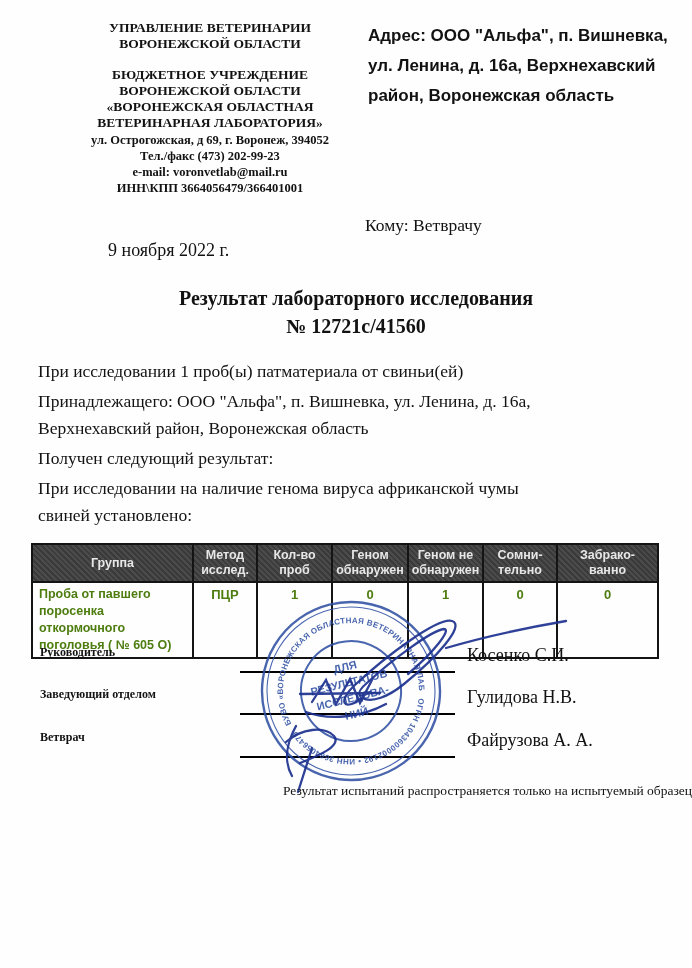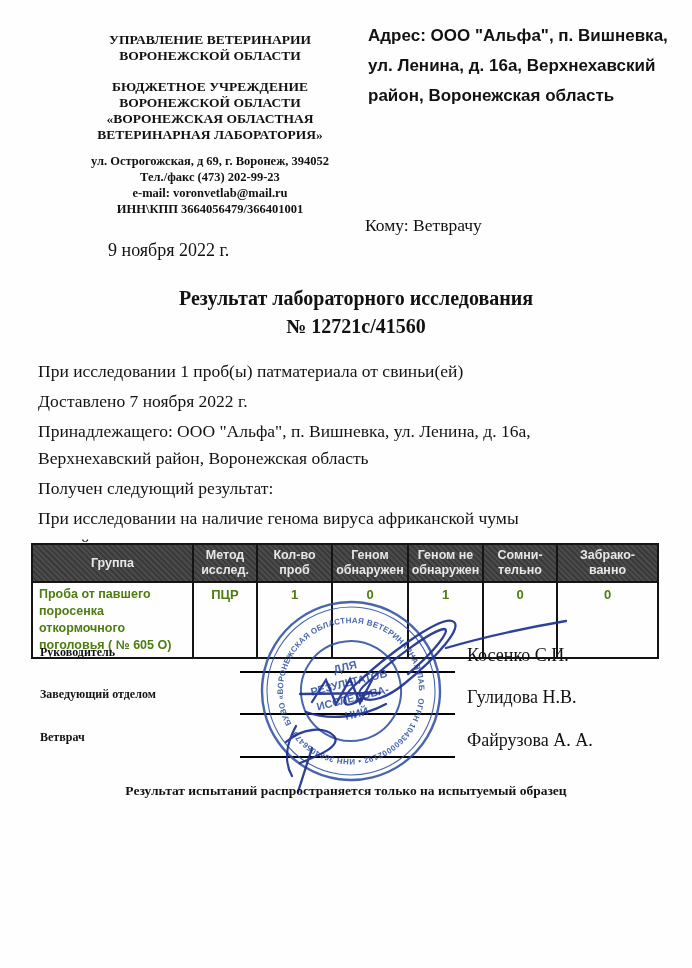--- a/index.html
+++ b/index.html
@@ -12,23 +12,23 @@
     font-family: "Liberation Serif", "DejaVu Serif", serif;
     color: #121212;
   }
   .pre { white-space: pre-line; }
 
   
   .letterhead {
     position: absolute; left: 50px; top: 20px; width: 320px;
     text-align: center; font-weight: bold;
   }
-  .org-dept { font-size: 13.5px; line-height: 16px; margin-top: 12px; }
+  .org-dept { font-size: 13.5px; line-height: 16px; }
   .org-inst { font-size: 13.5px; line-height: 16px; margin-top: 15px; }
-  .org-contacts { font-size: 12.5px; line-height: 16px; margin-top: 10px; }
+  .org-contacts { font-size: 12.5px; line-height: 16px; margin-top: 1px; }
 
   
   .recipient-address {
     position: absolute; left: 368px; top: 21px; width: 315px;
     font-family: "Liberation Sans", "DejaVu Sans", sans-serif;
     font-weight: bold; font-size: 17px; line-height: 30px;
   }
   .recipient-to {
     position: absolute; left: 365px; top: 215px;
     font-size: 17.5px;
@@ -70,21 +70,21 @@
   }
   table.results td.sample { text-align: left; padding: 3px 6px; font-size: 12.5px; }
 
   
   .sig-label { position: absolute; left: 40px; font-size: 12px; font-weight: bold; }
   .sig-name  { position: absolute; left: 467px; font-size: 18px; }
   .sig-line  { position: absolute; left: 240px; width: 215px; border-top: 2px solid #000; height: 0; }
 
   .footer-note {
     position: absolute; left: 0; right: 0; top: 783px;
-    text-align: center; font-size: 13.5px; font-weight: bold;
+    text-align: right; font-size: 13.5px; font-weight: normal;
   }
 
   
   .stamp {
     position: absolute; left: 256px; top: 596px; width: 190px; height: 190px;
     transform: rotate(-14deg); opacity: 0.87;
   }
   .ink-overlay {
     position: absolute; left: 0; top: 0; width: 692px; height: 968px;
     pointer-events: none;
@@ -117,21 +117,20 @@
 
   <div class="doc-date">9 ноября 2022 г.</div>
 
   <div class="doc-title">
     <div>Результат лабораторного исследования</div>
     <div>№ 12721с/41560</div>
   </div>
 
   <div class="body-text">
     <p>При исследовании 1 проб(ы) патматериала от свиньи(ей)</p>
-    <p>Доставлено 7 ноября 2022 г.</p>
     <p class="pre">Принадлежащего: ООО "Альфа", п. Вишневка, ул. Ленина, д. 16а,
 Верхнехавский район, Воронежская область</p>
     <p>Получен следующий результат:</p>
     <p class="pre">При исследовании на наличие генома вируса африканской чумы
 свиней установлено:</p>
   </div>
 
   <table class="results">
     <colgroup>
       <col style="width:161px">

